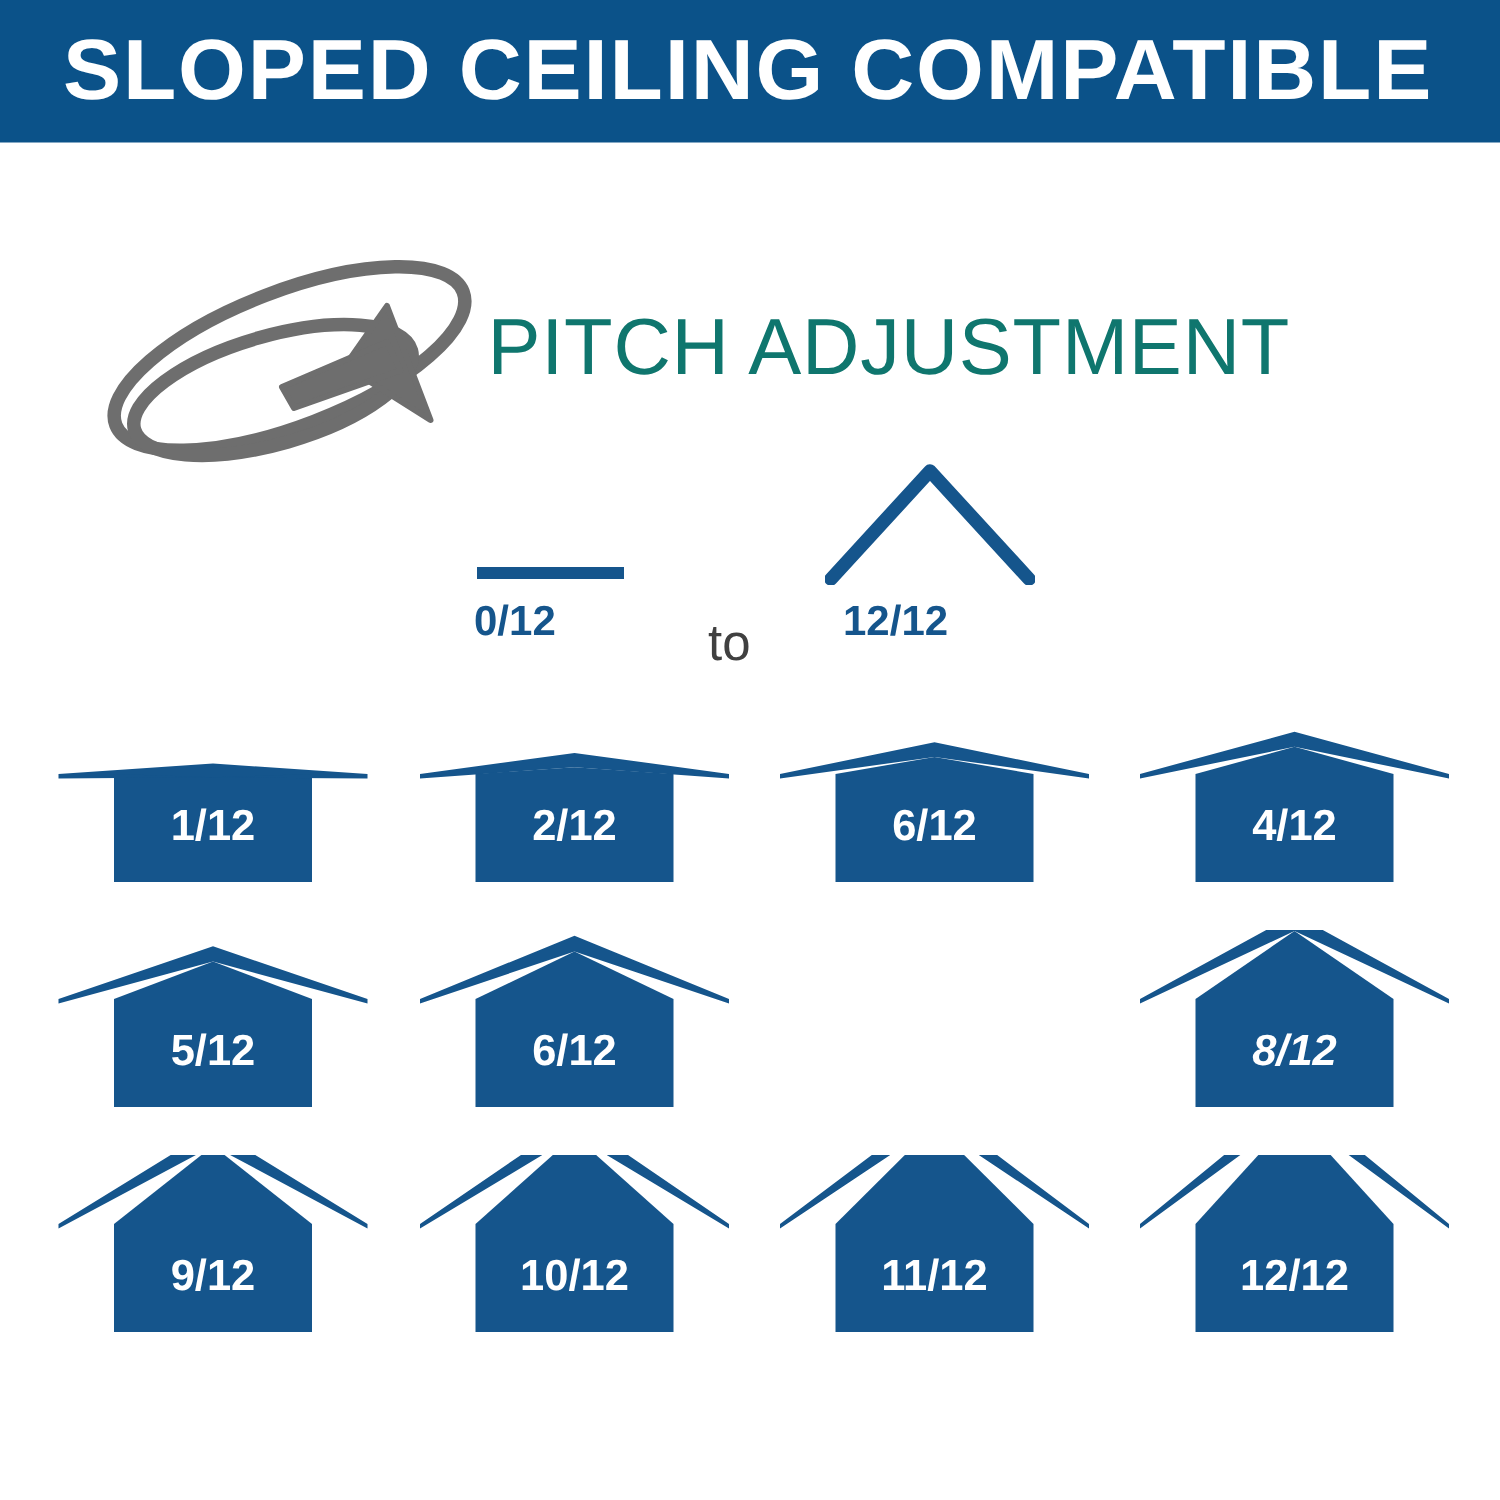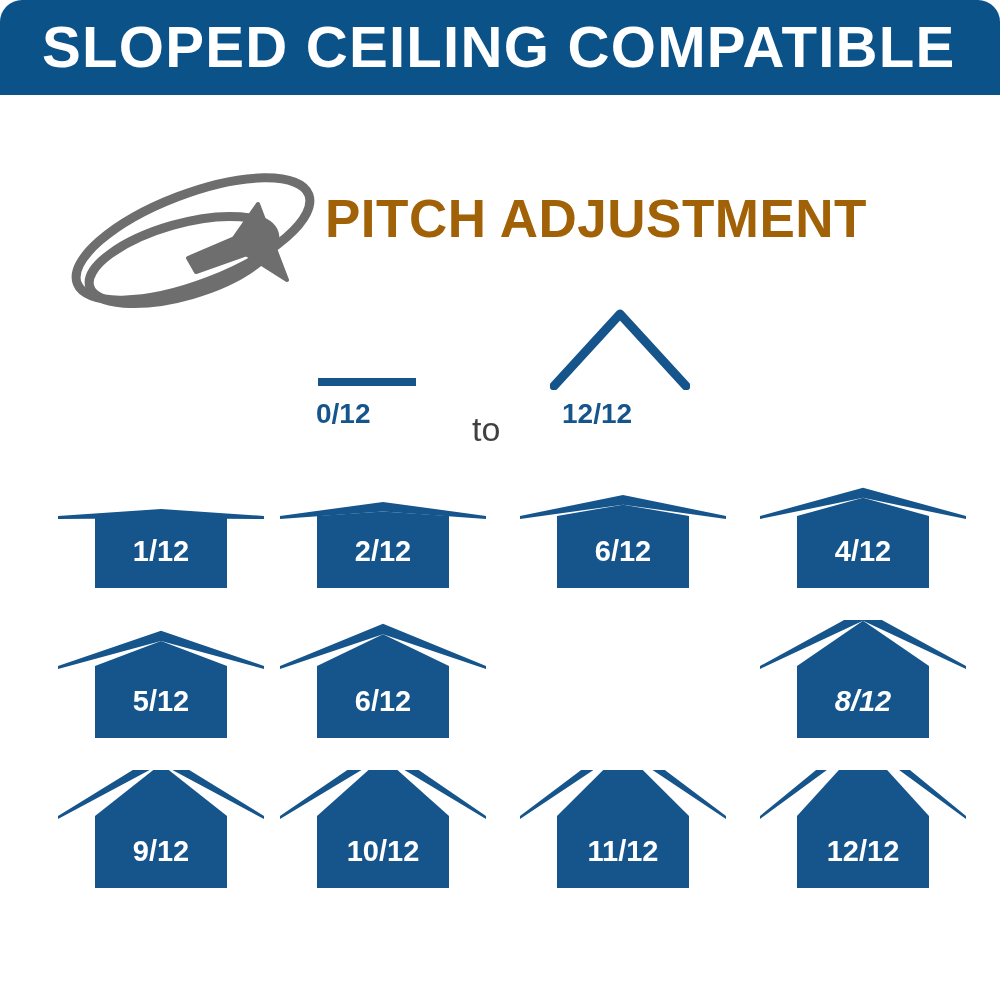--- a/index.html
+++ b/index.html
@@ -11,21 +11,20 @@
   body {
     font-family: "Liberation Sans", sans-serif;
     -webkit-font-smoothing: antialiased;
   }
   #page {
     position: relative;
     width: 1000px;
     height: 1000px;
     background: #ffffff;
     overflow: hidden;
-    border-radius: 22px;
   }
 
   
   .banner {
     position: absolute;
     left: 0;
     top: 0;
     width: 1000px;
     height: 95px;
     background: #0b5289;
@@ -51,24 +50,24 @@
     left: 62px;
     top: 148px;
     width: 262px;
     height: 182px;
   }
 
   
   .pitch-heading {
     position: absolute;
     left: 325px;
-    top: 192px;
-    color: #a16207;
-    font-family: "Liberation Sans", sans-serif;
-    font-weight: bold;
+    top: 205px;
+    color: #0f766e;
+    font-family: "Liberation Sans", sans-serif;
+    font-weight: normal;
     font-size: 53px;
     letter-spacing: 0.5px;
     line-height: 1;
     white-space: nowrap;
   }
 
   
   .range-row {
     position: absolute;
     left: 300px;
@@ -125,21 +124,21 @@
     position: relative;
     width: 1000px;
     height: 150px;
   }
   .house-cell {
     position: absolute;
     top: 0;
     width: 240px;
     height: 150px;
   }
-  .house-cell.c0 { left: 41px; }
+  .house-cell.c0 { left: 22px; }
   .house-cell.c1 { left: 263px; }
   .house-cell.c2 { left: 503px; }
   .house-cell.c3 { left: 743px; }
 
   .house-svg {
     position: absolute;
     left: 0;
     top: 0;
     width: 240px;
     height: 150px;

